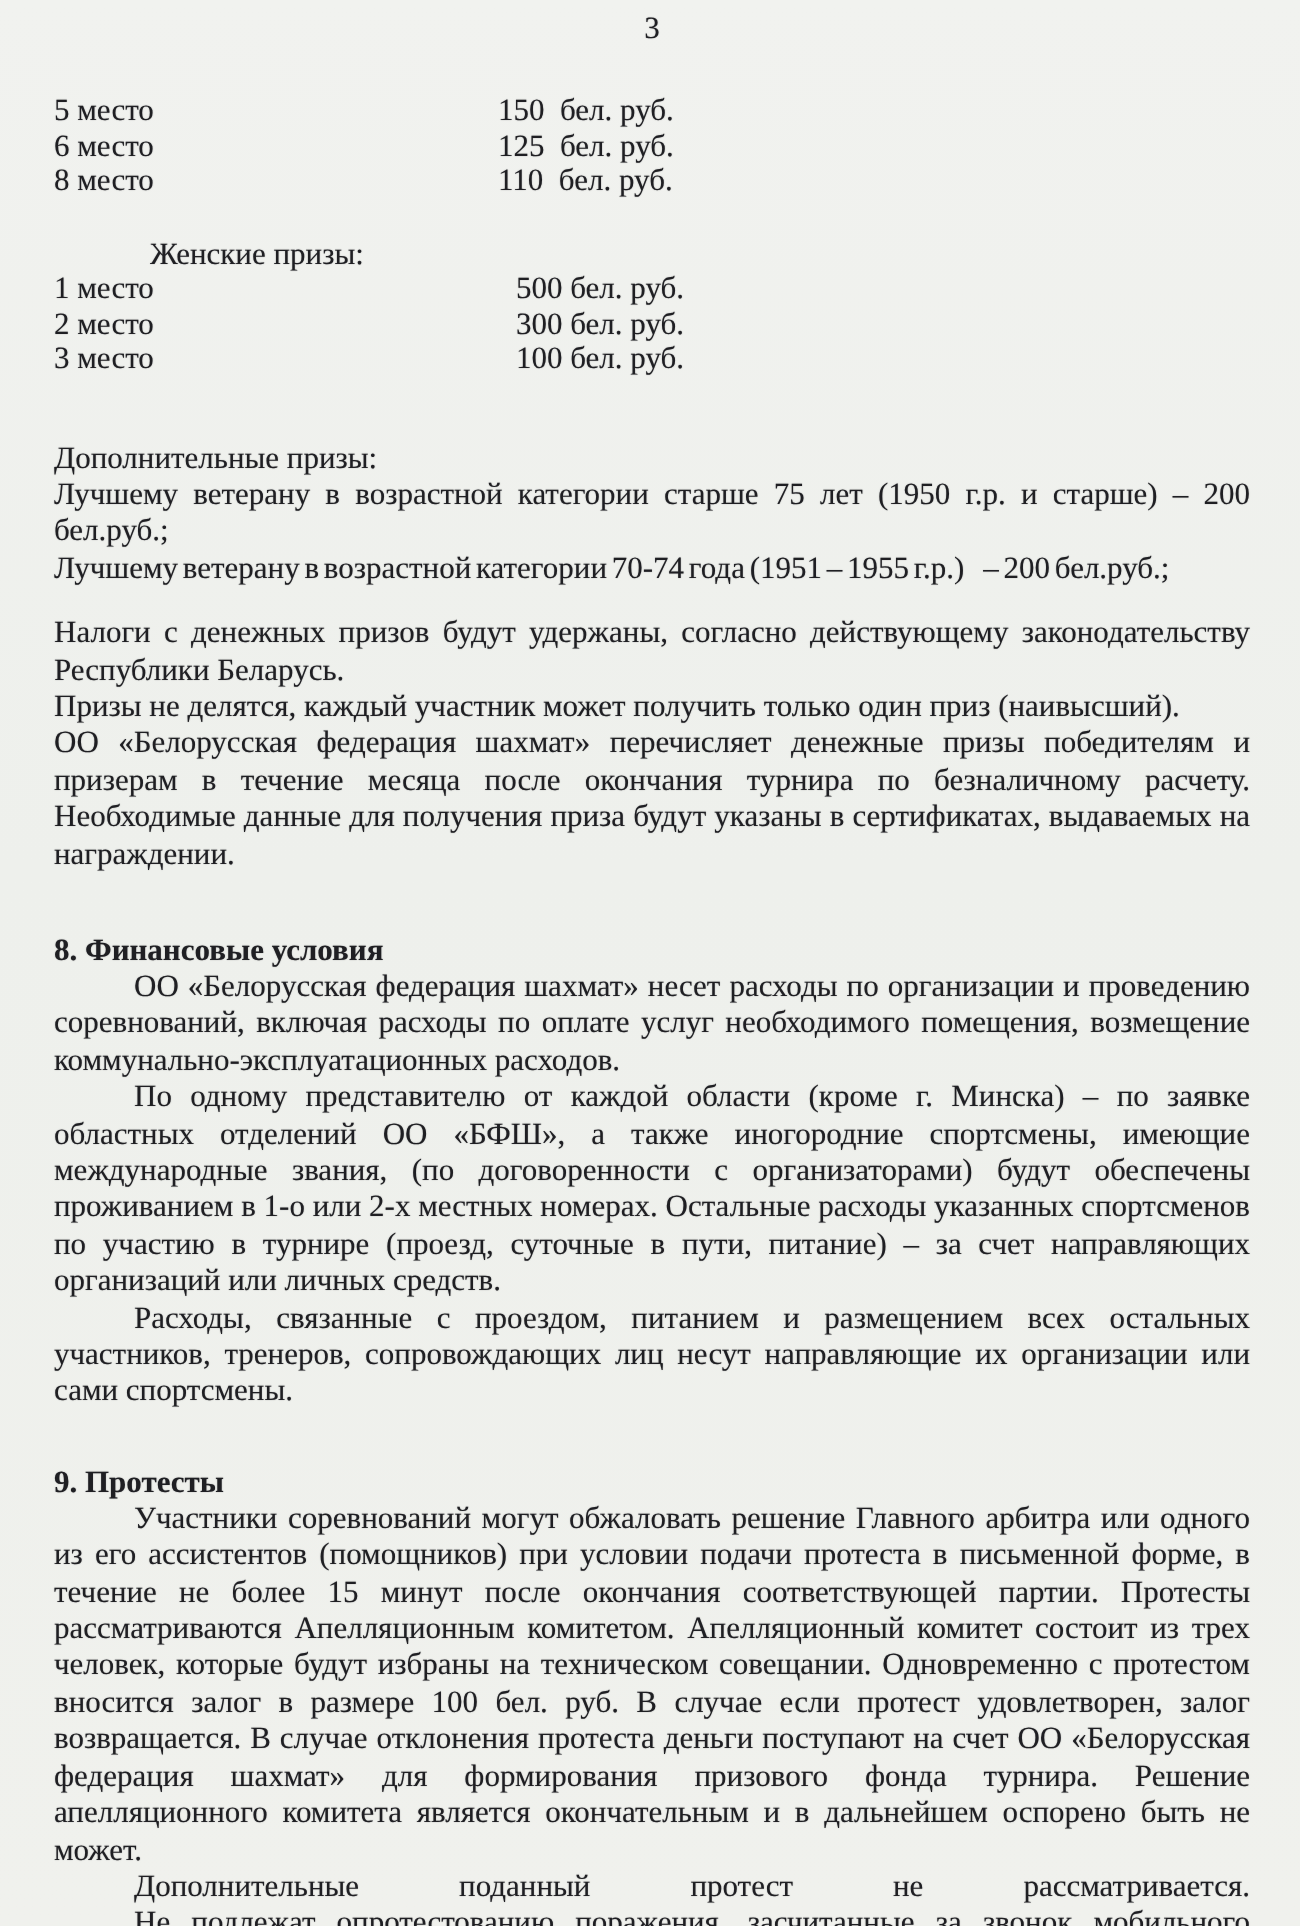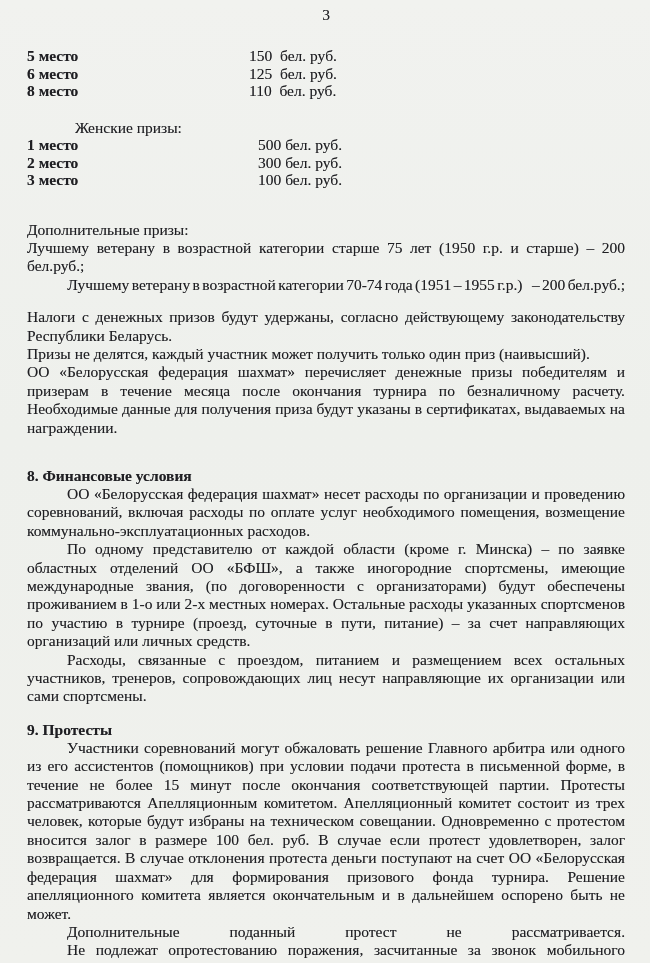--- a/index.html
+++ b/index.html
@@ -19,40 +19,40 @@
   p { margin: 0; }
 
   .pagenum {
     text-align: center;
     line-height: 18px;
   }
 
   
   .prizes { margin-top: 23px; }
   .prow { line-height: 17.5px; white-space: pre; }
-  .pl { display: inline-block; width: 222px; font-weight: bold; }
+  .pl { display: inline-block; width: 222px; }
   .women .pl { width: 231px; }
   .women-head { margin-top: 19px; line-height: 17.5px; margin-left: 48px; }
   .women { margin-top: 0; }
 
   
   .add-head { margin-top: 32px; }
   .just { text-align: justify; }
-  .preline { white-space: pre; word-spacing: -1.5px; text-align: right; }
+  .preline { white-space: pre; word-spacing: -1.5px; }
 
   
   .terms { margin-top: 14px; }
   .para { text-align: justify; }
   .indent { text-indent: 40px; }
   .sect {
     font-weight: bold;
     line-height: 19px;
   }
   .h8 { margin-top: 29px; }
-  .h9 { margin-top: 14px; }
+  .h9 { margin-top: 26px; }
   .spread { text-align-last: justify; }
 </style>
 </head>
 <body>
 
 <p class="pagenum">3</p>
 
 <div class="prizes">
   <div class="prow"><span class="pl">5 место</span><span class="pa">150  бел. руб.</span></div>
   <div class="prow"><span class="pl">6 место</span><span class="pa">125  бел. руб.</span></div>

